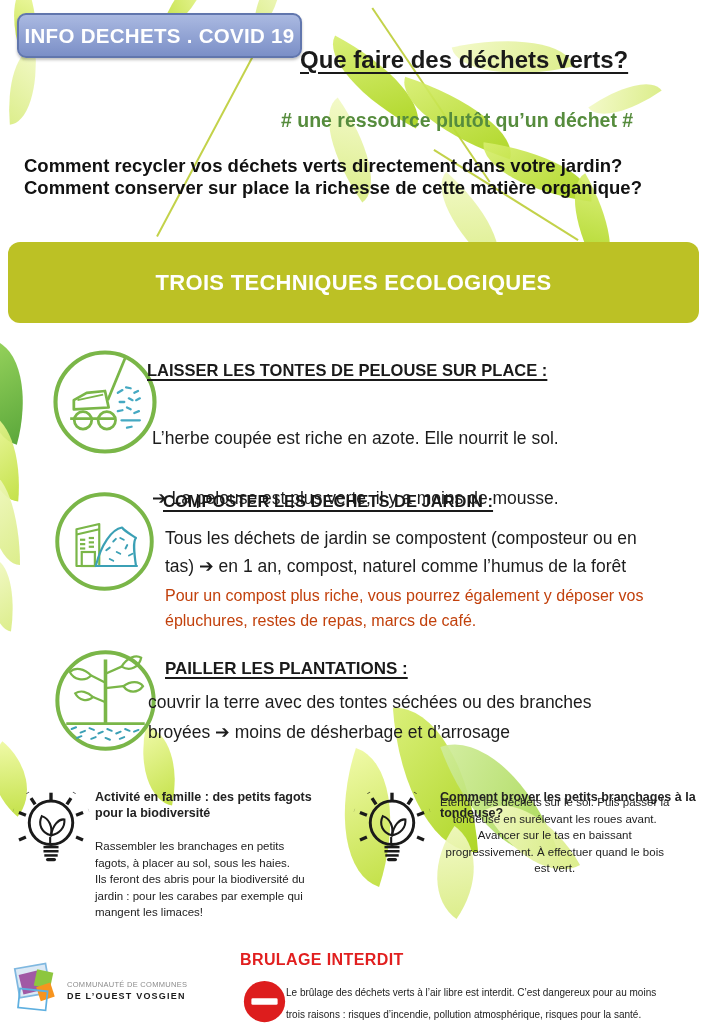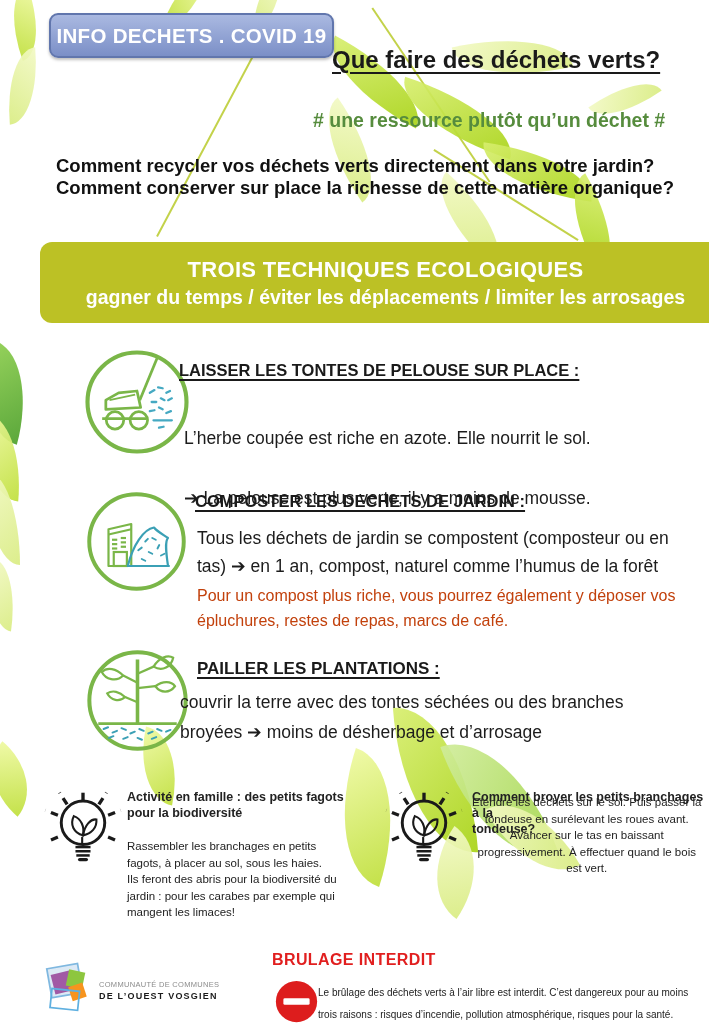--- a/index.html
+++ b/index.html
@@ -7,21 +7,21 @@
         font-family:"Liberation Sans",sans-serif;color:#1a1a1a;}
   
   .leaf{position:absolute;z-index:0;border-radius:0 100% 0 100%;opacity:.92;}
   .stem{position:absolute;z-index:0;background:#c3d24a;}
   .g1{background:linear-gradient(135deg,#eef9a0,#bfdf3a);}
   .g2{background:linear-gradient(135deg,#f2f9c4,#d9ec82);}
   .g3{background:linear-gradient(135deg,#d7ee6e,#a8d315);}
   .g4{background:linear-gradient(135deg,#8ecf4e,#4da02a);}
   .g5{background:linear-gradient(135deg,#d0ec9a,#a3d64a);}
   
-  .c{position:absolute;z-index:2;margin-left:32px;}
+  .c{position:absolute;z-index:2;}
   .badge{left:17px;top:13px;width:281px;height:41px;border-radius:9px;
          background:linear-gradient(#aab9e1,#7b8fc7);border:2px solid #6176ad;
          box-shadow:0 2px 3px rgba(0,0,0,.25);display:flex;align-items:center;justify-content:center;
          color:#fff;font-weight:bold;font-size:20.5px;letter-spacing:.3px;}
   .title{left:300px;top:46px;font-size:24px;font-weight:bold;
          text-decoration:underline;text-decoration-thickness:2px;text-underline-offset:4px;}
   .hashtag{left:281px;top:109px;font-size:19.5px;font-weight:bold;color:#568c3d;}
   .intro{left:24px;top:155px;font-size:18.5px;font-weight:bold;line-height:22px;color:#111;}
   .banner{left:8px;top:242px;width:691px;height:81px;background:#bcc125;border-radius:12px;
           display:flex;flex-direction:column;align-items:center;justify-content:center;gap:3px;color:#fff;}
@@ -74,21 +74,20 @@
   <div class="c badge">INFO DECHETS . COVID 19</div>
   <div class="c title">Que faire des déchets verts?</div>
   <div class="c hashtag"># une ressource plutôt qu’un déchet #</div>
   <div class="c intro">
     <div>Comment recycler vos déchets verts directement dans votre jardin?</div>
     <div>Comment conserver sur place la richesse de cette matière organique?</div>
   </div>
 
   <div class="c banner">
     <div class="banner-title">TROIS TECHNIQUES ECOLOGIQUES</div>
-    <div class="banner-subtitle">gagner du temps / éviter les déplacements / limiter les arrosages</div>
   </div>
 
   <div class="c" style="left:50px;top:347px;">
     <svg width="110" height="110" viewBox="0 0 120 120">
       <circle cx="60" cy="60" r="54" fill="none" stroke="#7ab648" stroke-width="4.5"></circle>
       <line x1="82" y1="12" x2="63" y2="58" stroke="#7ab648" stroke-width="3"></line>
       <path d="M26 68 L26 58 L40 50 L60 48 L64 66 Z" fill="none" stroke="#7ab648" stroke-width="3" stroke-linejoin="round"></path>
       <line x1="30" y1="58" x2="58" y2="52" stroke="#7ab648" stroke-width="2"></line>
       <line x1="22" y1="78" x2="70" y2="78" stroke="#7ab648" stroke-width="3"></line>
       <circle cx="36" cy="80" r="9.5" fill="none" stroke="#7ab648" stroke-width="3"></circle>

